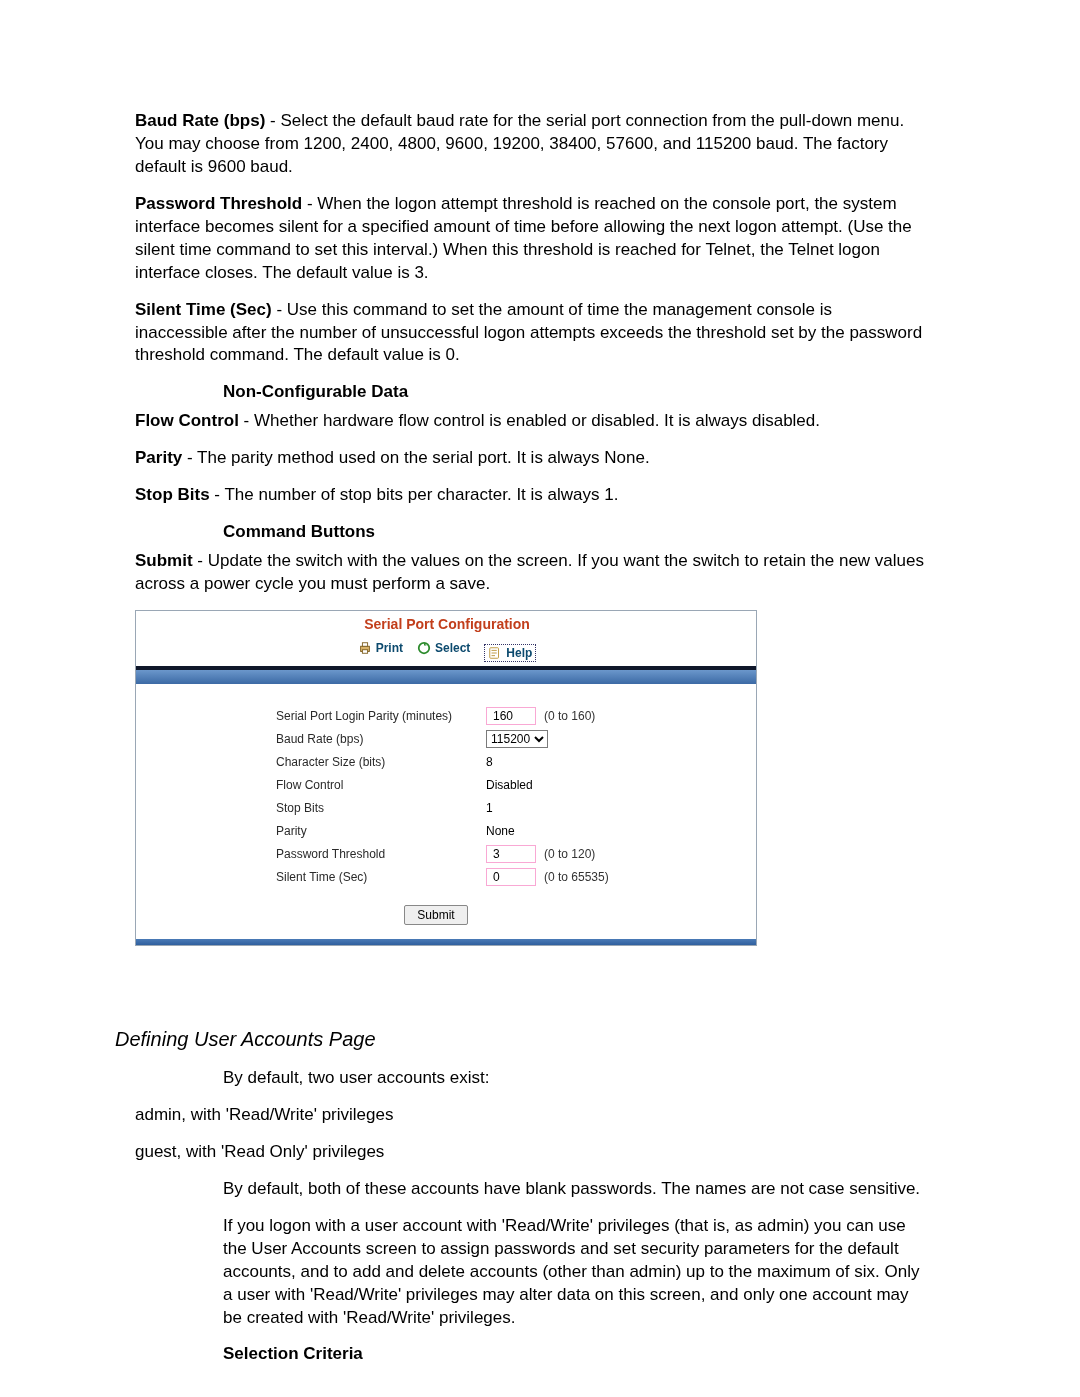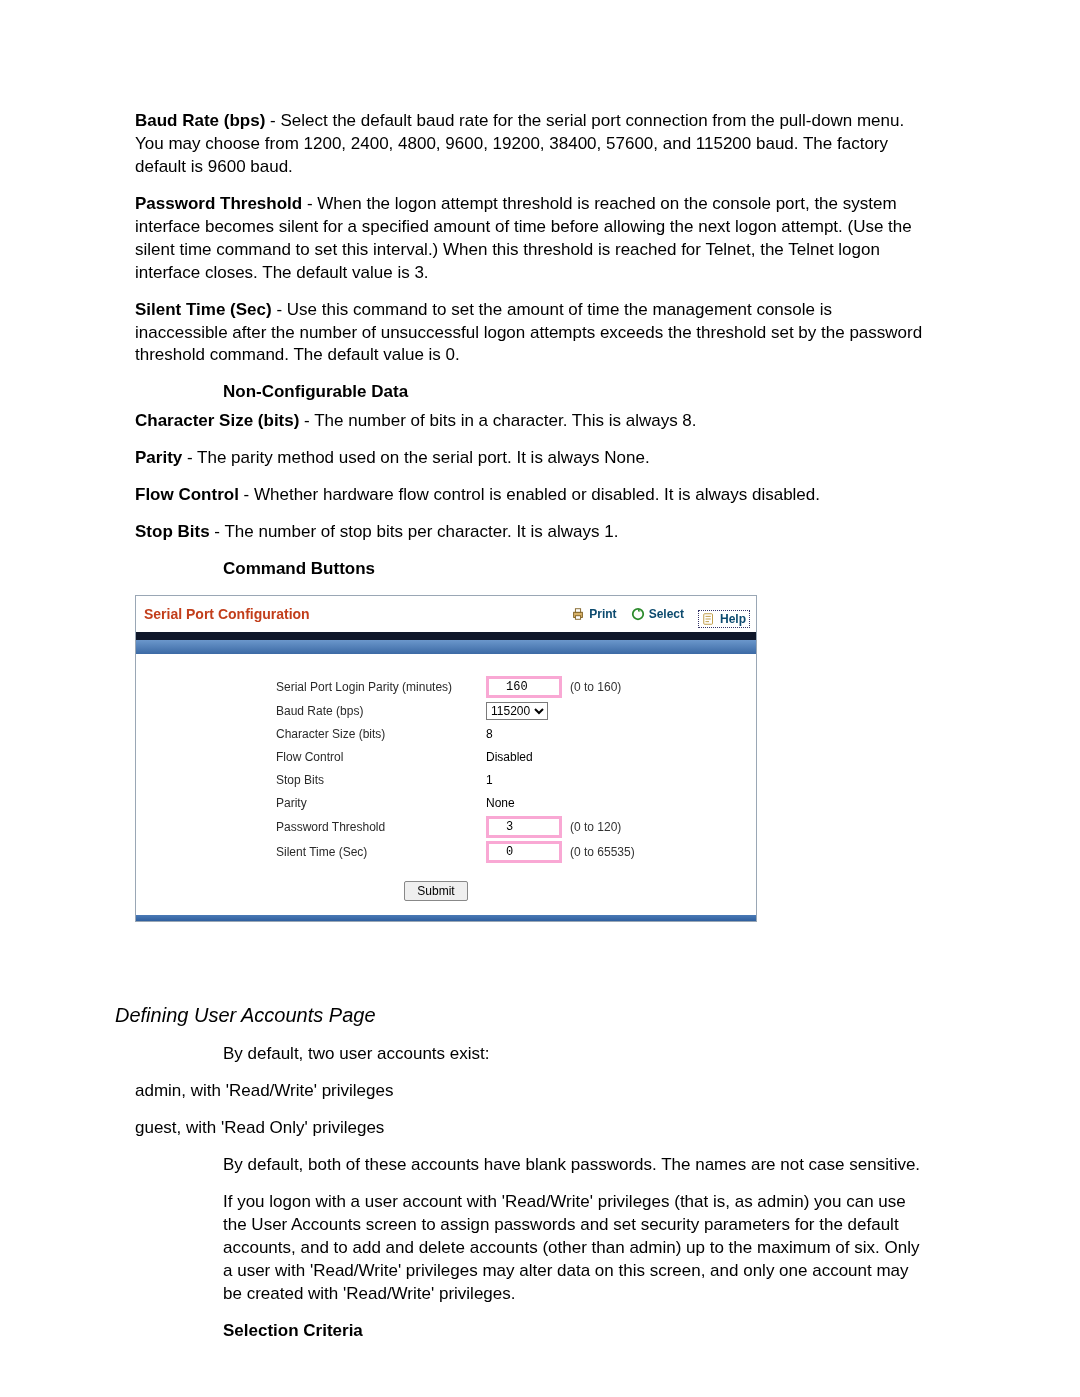--- a/index.html
+++ b/index.html
@@ -32,22 +32,23 @@
     margin: 14px 0 20px 0;
     border: 1px solid #9aa7b5;
     font-family: Tahoma, Verdana, sans-serif;
     font-size: 12px;
     background: #fff;
   }
   .sconf-header {
     display: flex;
     align-items: center;
     padding: 4px 6px 4px 8px;
-    border-bottom: 8px solid #0f172a;
-    background: #fff;
+    border-bottom: 4px solid #0f172a;
+    background: #fff;
+    flex-direction: column;
   }
   .sconf-title {
     color: #c23e1b;
     font-weight: bold;
     font-size: 14px;
     flex: 1;
   }
   .sconf-actions {
     display: flex;
     gap: 14px;
@@ -82,23 +83,23 @@
   }
   .sconf-value {
     display: flex;
     align-items: center;
     gap: 8px;
   }
   .sconf-input {
     width: 36px;
     height: 16px;
     font-size: 12px;
-    font-family: Liberation Mono, monospace;
-    border: 3px solid #f9a8d4;
-    padding: 0 17px;
+    font-family: Liberation Sans, sans-serif;
+    border: 1px solid #f9a8d4;
+    padding: 0 6px;
   }
   .sconf-select {
     font-size: 12px;
     font-family: Tahoma, Verdana, sans-serif;
     height: 18px;
     border: 1px solid #7a7a7a;
     background: #fff;
   }
   .sconf-hint {
     font-size: 12px;
@@ -149,34 +150,34 @@
     <span class="bold">Password Threshold</span><span> - When the logon attempt threshold is reached on the console port, the system interface becomes silent for a specified amount of time before allowing the next logon attempt. (Use the silent time command to set this interval.) When this threshold is reached for Telnet, the Telnet logon interface closes. The default value is 3.</span>
   </p>
 
   <p class="para">
     <span class="bold">Silent Time (Sec)</span><span> - Use this command to set the amount of time the management console is inaccessible after the number of unsuccessful logon attempts exceeds the threshold set by the password threshold command. The default value is 0.</span>
   </p>
 
   <div class="subhead">Non-Configurable Data</div>
 
   <p class="para">
-    <span class="bold">Character Size (bits)</span><span> - The number of bits in a character. This is always 8.</span>
+    <span class="bold">Flow Control</span><span> - Whether hardware flow control is enabled or disabled. It is always disabled.</span>
   </p>
   <p class="para">
     <span class="bold">Parity</span><span> - The parity method used on the serial port. It is always None.</span>
   </p>
   <p class="para">
-    <span class="bold">Flow Control</span><span> - Whether hardware flow control is enabled or disabled. It is always disabled.</span>
-  </p>
-  <p class="para">
     <span class="bold">Stop Bits</span><span> - The number of stop bits per character. It is always 1.</span>
   </p>
 
   <div class="subhead">Command Buttons</div>
 
+  <p class="para">
+    <span class="bold">Submit</span><span> - Update the switch with the values on the screen. If you want the switch to retain the new values across a power cycle you must perform a save.</span>
+  </p>
 
   <div class="screenshot">
     <div class="sconf-header">
       <span class="sconf-title">Serial Port Configuration</span>
       <div class="sconf-actions">
         <span class="sconf-action">
           <span>
             <svg width="14" height="14" viewBox="0 0 16 16">
                 <rect x="3" y="6" width="10" height="6" fill="#d9b36a" stroke="#7a5a1a"></rect>
                 <rect x="5" y="2" width="6" height="4" fill="#fff" stroke="#7a5a1a"></rect>

